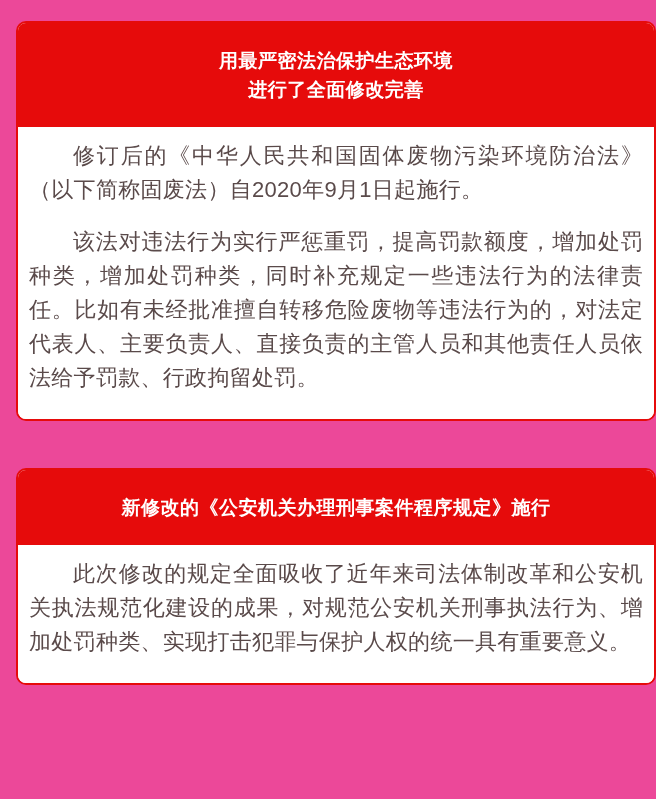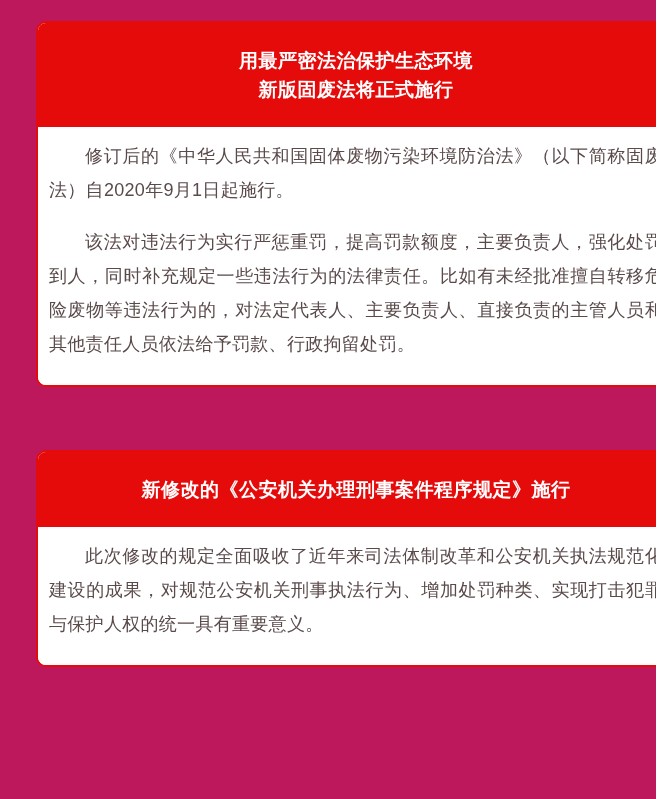--- a/index.html
+++ b/index.html
@@ -4,78 +4,77 @@
 <style>
   html, body {
     margin: 0;
     padding: 0;
     background: #ffffff;
     font-family: "Liberation Sans", "DejaVu Sans", sans-serif;
   }
   .page {
     width: 656px;
     height: 799px;
-    background: #be185d;
+    background: #ec4899;
     overflow: hidden;
     box-sizing: border-box;
-    padding-left: 20px;
   }
   .law-card {
     margin: 0 16px;
     width: 640px;
     box-sizing: border-box;
     border: 2px solid #e60b0b;
     border-radius: 10px;
     overflow: hidden;
     background: #ffffff;
   }
   .law-card.first { margin-top: 21px; }
-  .law-card.second { margin-top: 63px; }
+  .law-card.second { margin-top: 47px; }
   .card-banner {
     background: #e60b0b;
     color: #ffffff;
     text-align: center;
     padding: 23px 16px;
   }
   .banner-title-line {
     font-size: 19px;
     font-weight: bold;
     line-height: 29px;
     letter-spacing: 0.5px;
   }
   .card-body {
     padding: 12px 11px 24px 11px;
     background: #ffffff;
   }
   .card-body p {
     margin: 0;
     color: #5a4a4a;
-    font-size: 18px;
+    font-size: 22px;
     line-height: 34px;
     text-align: justify;
     text-indent: 2em;
     letter-spacing: 0.3px;
   }
   .card-body p + p {
     margin-top: 18px;
   }
 </style>
 </head>
 <body>
 
 <div class="page">
 
   <section class="law-card first">
     <header class="card-banner">
       <div class="banner-title-line">用最严密法治保护生态环境</div>
-      <div class="banner-title-line">新版固废法将正式施行</div>
+      <div class="banner-title-line">进行了全面修改完善</div>
     </header>
     <div class="card-body">
       <p>修订后的《中华人民共和国固体废物污染环境防治法》（以下简称固废法）自2020年9月1日起施行。</p>
-      <p>该法对违法行为实行严惩重罚，提高罚款额度，主要负责人，强化处罚到人，同时补充规定一些违法行为的法律责任。比如有未经批准擅自转移危险废物等违法行为的，对法定代表人、主要负责人、直接负责的主管人员和其他责任人员依法给予罚款、行政拘留处罚。</p>
+      <p>该法对违法行为实行严惩重罚，提高罚款额度，增加处罚种类，增加处罚种类，同时补充规定一些违法行为的法律责任。比如有未经批准擅自转移危险废物等违法行为的，对法定代表人、主要负责人、直接负责的主管人员和其他责任人员依法给予罚款、行政拘留处罚。</p>
     </div>
   </section>
 
   <section class="law-card second">
     <header class="card-banner">
       <div class="banner-title-line">新修改的《公安机关办理刑事案件程序规定》施行</div>
     </header>
     <div class="card-body">
       <p>此次修改的规定全面吸收了近年来司法体制改革和公安机关执法规范化建设的成果，对规范公安机关刑事执法行为、增加处罚种类、实现打击犯罪与保护人权的统一具有重要意义。</p>
     </div>

